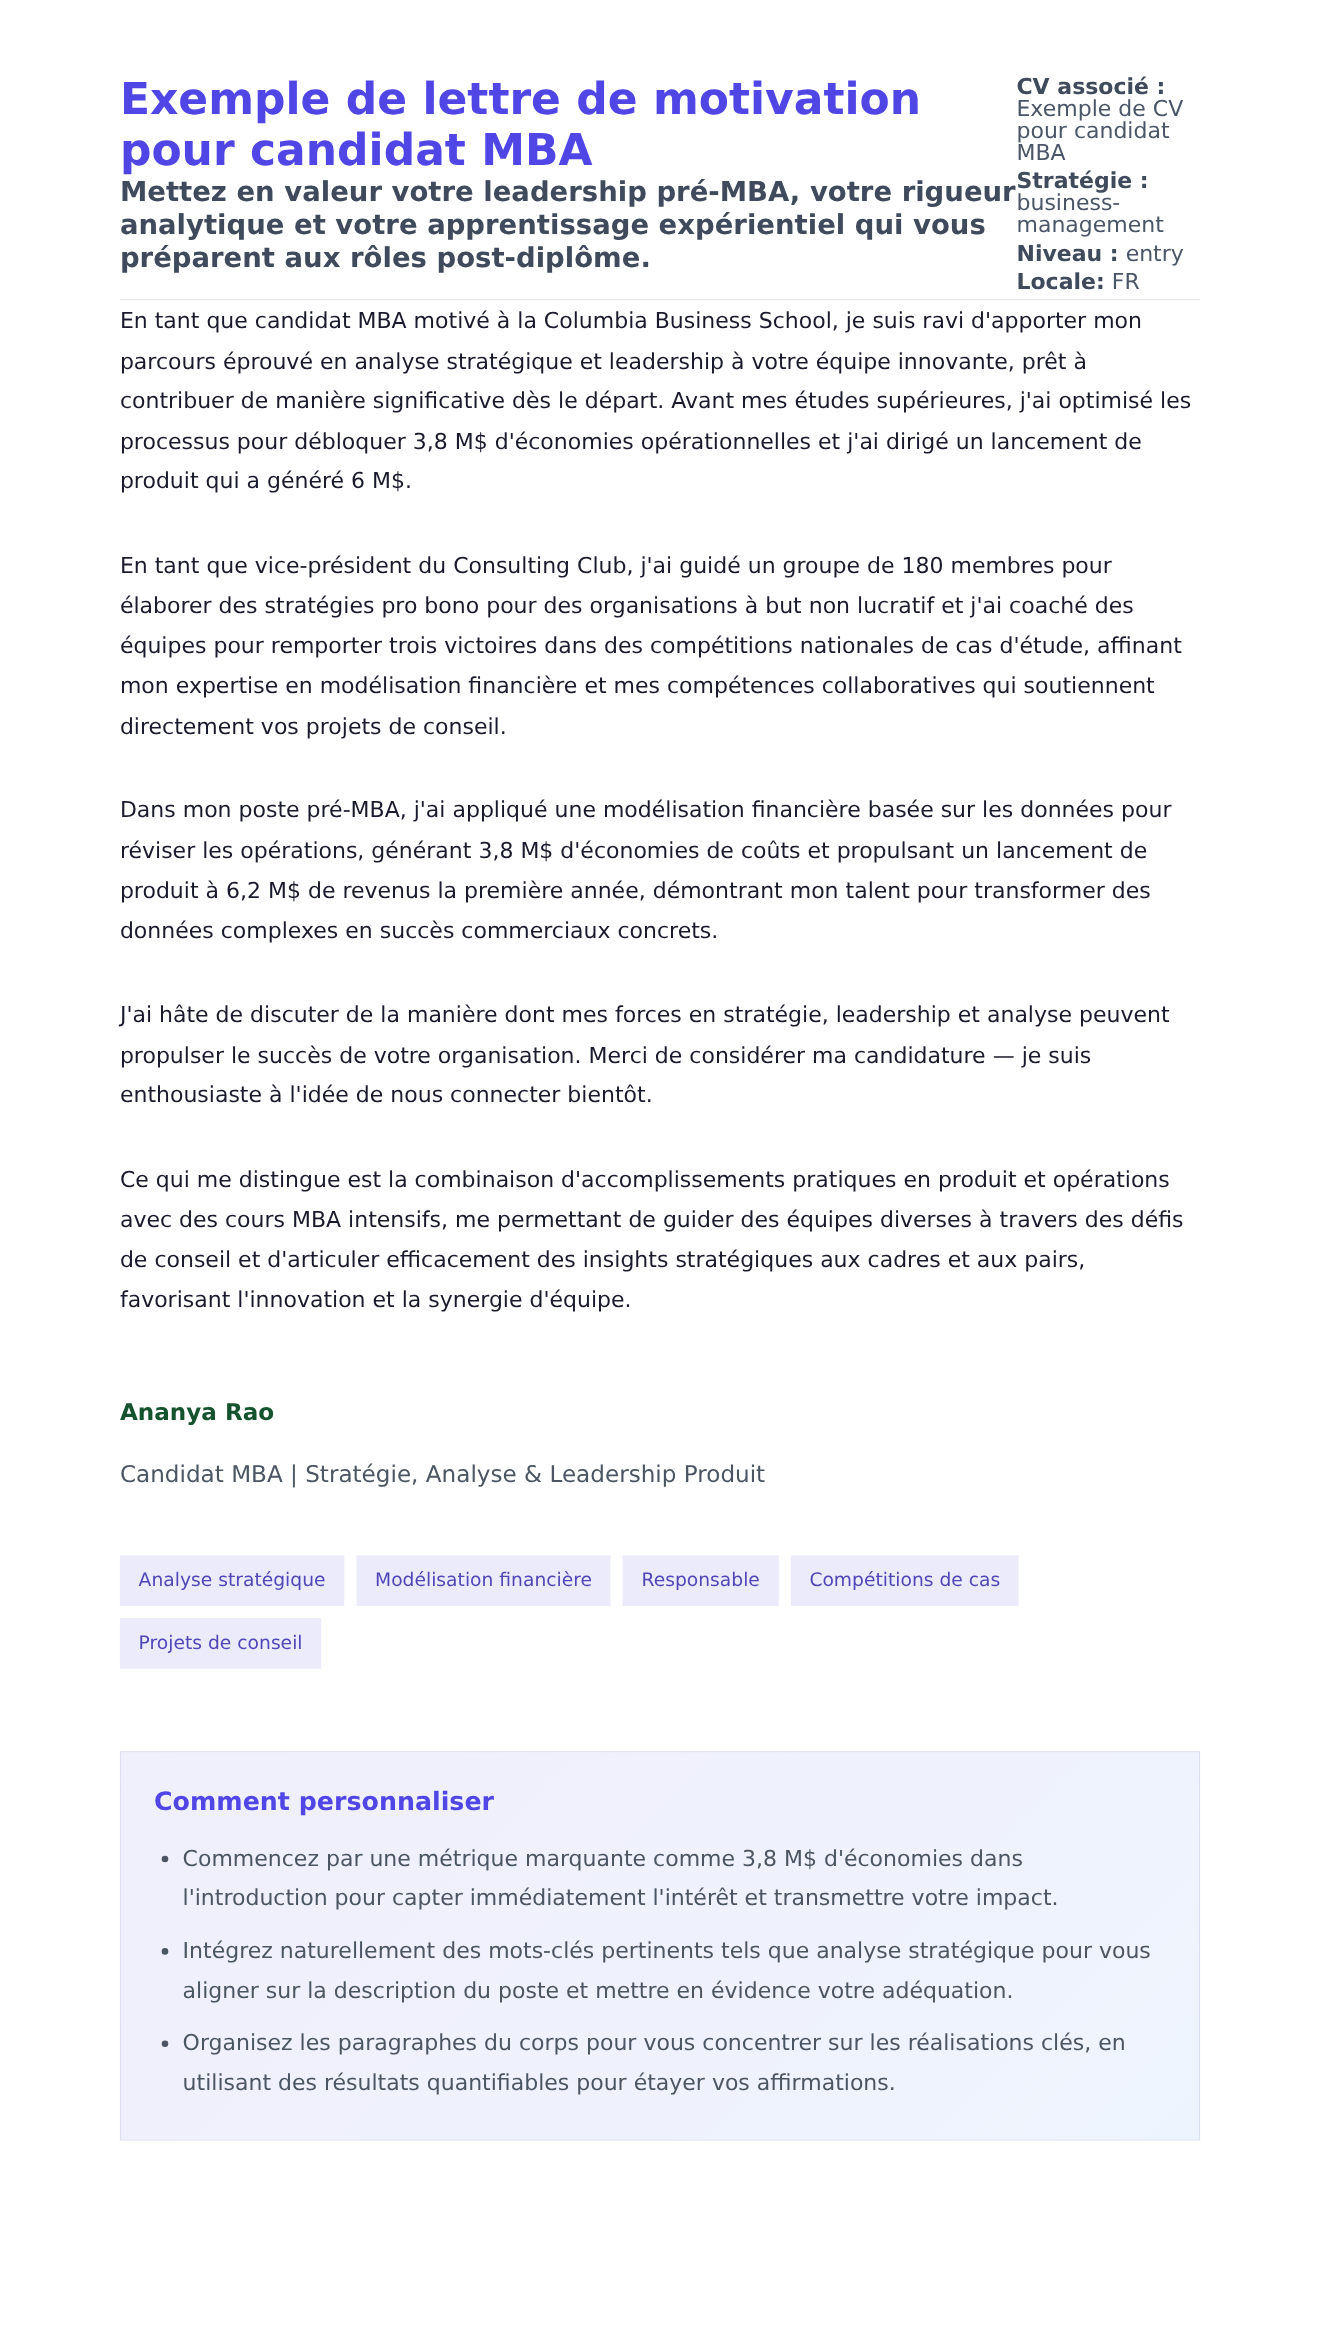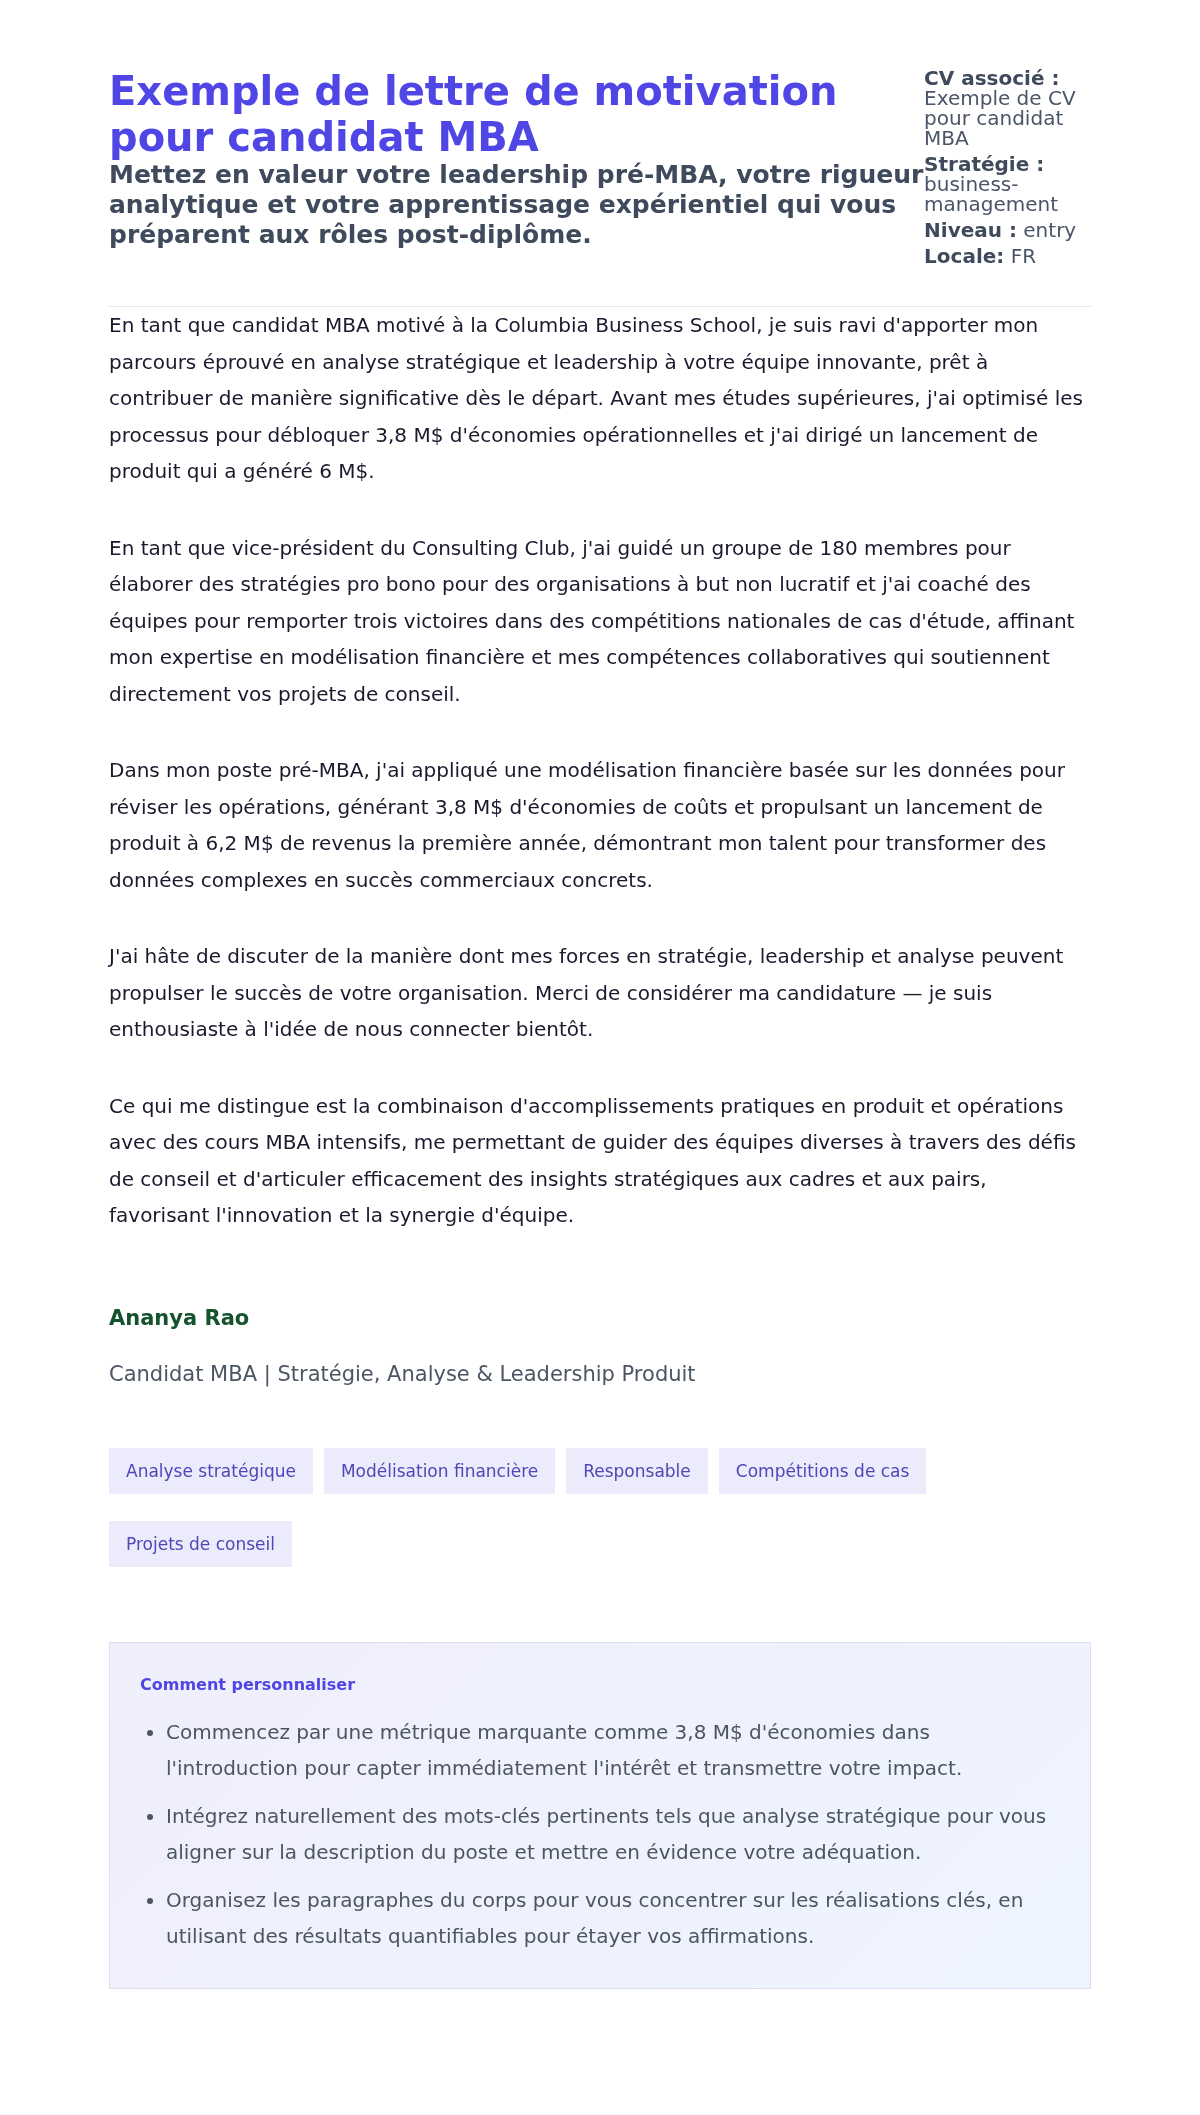--- a/index.html
+++ b/index.html
@@ -1,32 +1,32 @@
 <!DOCTYPE html>
 <html><head>
 <meta charset="utf-8">
 <style>
   html, body { margin: 0; padding: 0; background: #ffffff; }
   body { width: 1200px; font-family: "DejaVu Sans", sans-serif; color: #1a1a2e; }
   .page { padding: 68px 109px 60px 109px; }
-  .header { display: flex; justify-content: space-between; align-items: flex-start; padding-bottom: 34px; border-bottom: 1px solid #e5e7eb; }
+  .header { display: flex; justify-content: space-between; align-items: flex-start; border-bottom: 1px solid #e5e7eb; }
   .header-left { width: 830px; }
   .title { margin: 0; font-size: 40px; line-height: 46px; font-weight: bold; color: #4f46e5; }
   .subtitle { margin: 0; font-size: 25px; line-height: 30px; font-weight: bold; color: #3f4a5c; }
   .meta { width: 170px; text-align: left; font-size: 20px; line-height: 20px; color: #4a5568; }
   .meta .row { margin-bottom: 6px; }
   .meta b { color: #3f4a5c; }
   .salutation { margin: 50px 0 20px 0; font-size: 20px; font-weight: bold; color: #4f46e5; }
   .para { margin: 0 0 40px 0; font-size: 20px; line-height: 36.5px; color: #1a1a2e; }
   .sig-name { margin-top: 72px; font-size: 21px; font-weight: bold; color: #14532d; }
   .sig-title { margin-top: 32px; font-size: 21px; color: #4b5563; }
-  .tags { margin-top: 62px; display: flex; flex-wrap: wrap; gap: 27px 11px; width: 900px; }
+  .tags { margin-top: 62px; display: flex; flex-wrap: wrap; gap: 11px 11px; width: 900px; }
   .tag { background: #ecebfb; color: #4f46b8; font-size: 17px; padding: 13px 17px; line-height: 20px; }
   .tips { margin-top: 75px; border: 1px solid #dcdff0; background: linear-gradient(135deg, #f0effc 0%, #eef4fd 100%); padding: 32px 30px 34px 30px; }
-  .tips h2 { margin: 0 0 20px 0; font-size: 16px; color: #4f46e5; font-weight: bold; }
+  .tips h2 { margin: 0 0 20px 0; font-size: 23px; color: #4f46e5; font-weight: bold; }
   .tips ul { margin: 0; padding-left: 26px; }
   .tips li { font-size: 20px; line-height: 36px; color: #4b5563; margin-bottom: 12px; }
   .tips li:last-child { margin-bottom: 0; }
 </style>
 </head>
 <body>
 
 <div class="page">
   <header class="header">
     <div class="header-left">

